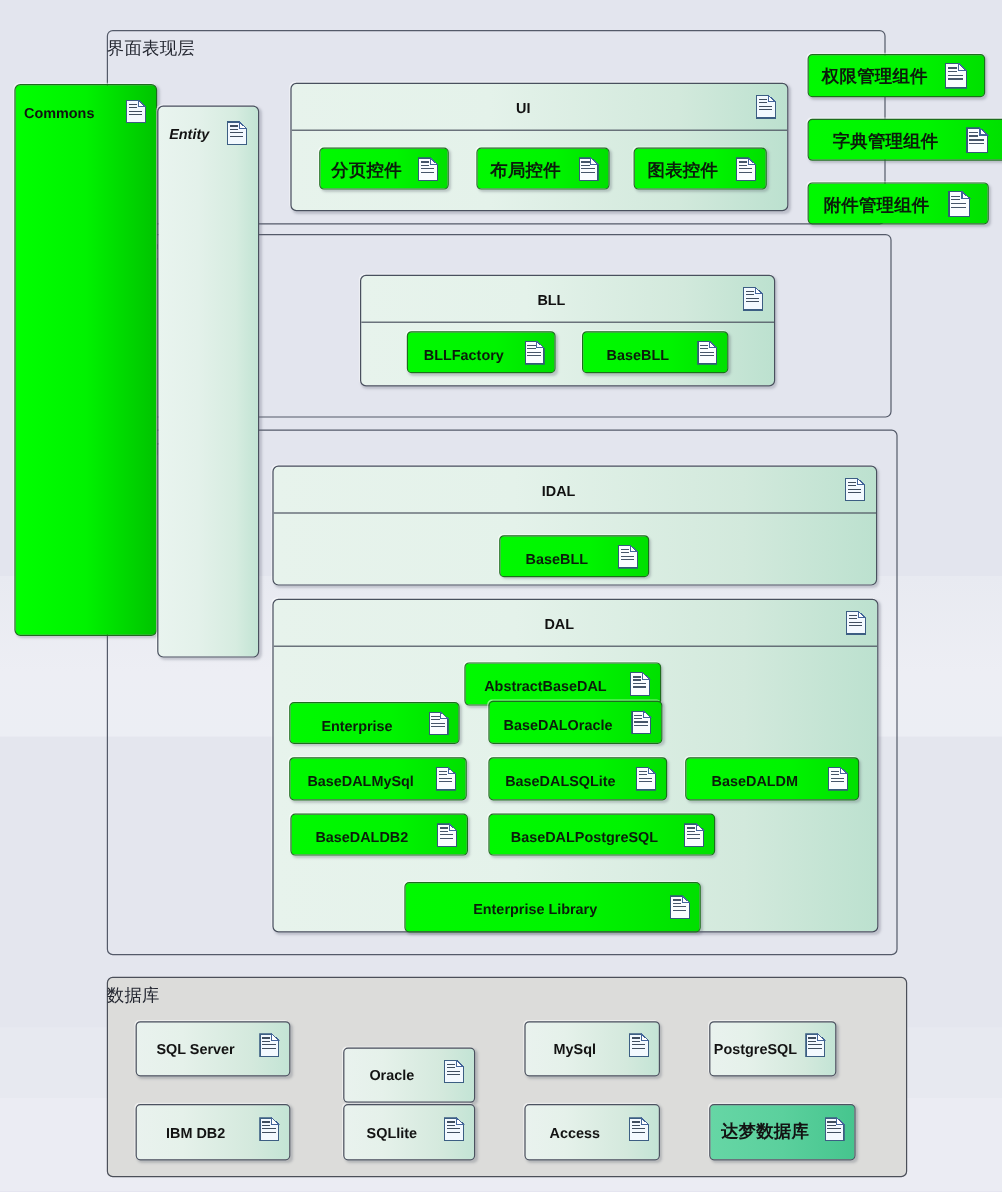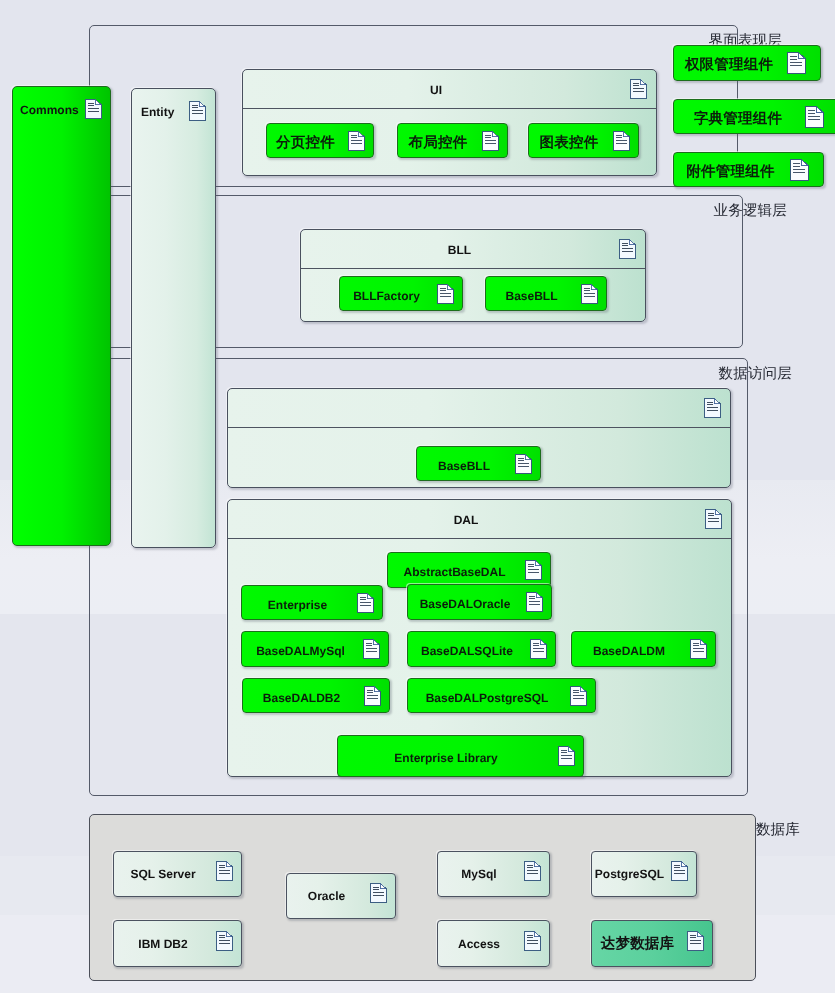--- a/index.html
+++ b/index.html
@@ -12,35 +12,35 @@
   .bg-band{position:absolute;left:0;width:835px;}
   .band-a{top:0;height:480px;background:#e3e5ee;}
   .band-b{top:480px;height:134px;background:linear-gradient(180deg,#e8eaf1 0%,#edeef4 60%,#eceef4 100%);}
   .band-c{top:614px;height:242px;background:#e4e6ee;}
   .band-d{top:856px;height:59px;background:#e7e9f0;}
   .band-e{top:915px;height:78px;background:#ebecf3;}
 
   .grp{position:absolute;box-sizing:border-box;border:1px solid #545a69;border-radius:5px;
        background:transparent;}
   .grp.dbgrp{background:#dcdcda;border-color:#4b4f59;}
-  .grp-title{position:absolute;text-align:right;font-size:14.5px;color:#232630;
-             line-height:16px;letter-spacing:.2px;margin-left:44px;}
+  .grp-title{position:absolute;text-align:left;font-size:14.5px;color:#232630;
+             line-height:16px;letter-spacing:.2px;}
 
   
   .pkg{position:absolute;box-sizing:border-box;border:1.3px solid #49505e;border-radius:5px;
        overflow:hidden;box-shadow:1.5px 1.5px 2px rgba(90,95,110,.28), -1px -1px 0 rgba(255,255,255,.5);}
   .pkg-hdr{position:relative;box-sizing:border-box;border-bottom:1.3px solid #4d5360;width:100%;}
   .pkg-hdr.nosep{border-bottom:none;}
   .pkg-lbl{position:absolute;left:0;right:27px;text-align:center;transform:translateY(-50%);
            font-size:12px;font-weight:bold;color:#111;white-space:nowrap;}
   .pkg-hdr.left .pkg-lbl{right:auto;text-align:left;}
   .pkg-ico{position:absolute;right:9px;transform:translateY(-50%) translateY(-1px);
            width:17px;height:21px;display:block;}
   .pkg-ico svg{width:17px;height:21px;display:block;}
-  .pkg-teal{background:linear-gradient(90deg,#e9f4ef 0%,#e3f1ea 40%,#d6ece0 78%,#c2e4d4 100%);}
+  .pkg-teal{background:linear-gradient(90deg,#e9f4ef 0%,#e3f1ea 40%,#d6ece0 78%,#c2e4d4 100%);font-style:italic;}
   .pkg-teal2{background:linear-gradient(90deg,#e7f3ec 0%,#e4f2ea 40%,#d2e9dc 78%,#bce1cf 100%);}
   .pkg-green{background:linear-gradient(90deg,#00ff00 0%,#00f200 50%,#00c400 100%);
              border-color:#1e6b1e;}
 
   
   .node{position:absolute;box-sizing:border-box;border:1.3px solid #1c6e1c;border-radius:4px;
         box-shadow:1.5px 1.5px 2px rgba(90,95,110,.30), -1px -1px 0 rgba(255,255,255,.55);}
   .node .lbl{position:absolute;left:0;right:29px;top:50%;transform:translateY(-50%);
              text-align:center;}
   .node.green .lbl{transform:translateY(-50%) translateY(2px);}
@@ -77,21 +77,21 @@
     <div class="bg-band band-d"></div>
     <div class="bg-band band-e"></div>
     <div class="grp" style="left:89px;top:25px;width:649px;height:162px"></div>
     <div class="grp-title" style="left:89px;top:33px;width:649px">界面表现层</div>
     <div class="grp" style="left:89px;top:195px;width:654px;height:153px"></div>
     <div class="grp-title" style="left:89px;top:203px;width:654px">业务逻辑层</div>
     <div class="grp" style="left:89px;top:358px;width:659px;height:438px"></div>
     <div class="grp-title" style="left:89px;top:366px;width:659px">数据访问层</div>
     <div class="grp dbgrp" style="left:89px;top:814px;width:667px;height:167px"></div>
     <div class="grp-title" style="left:89px;top:822px;width:667px">数据库</div>
-    <div class="pkg pkg-green" style="left:12px;top:86px;width:99px;height:460px">
+    <div class="pkg pkg-green" style="left:12px;top:70px;width:119px;height:460px">
       <div class="pkg-hdr nosep left" style="height:46px">
         <span class="pkg-lbl" style="top:23px;left:7px">Commons</span>
         <span class="pkg-ico" style="top:23px;right:8px">
           <svg class="docsvg" viewBox="0 0 34 40" xmlns="http://www.w3.org/2000/svg">
             <path class="pg" d="M1.2 1.2 H20.8 L32.8 11.9 V38.8 H1.2 Z"></path>
             <path class="fold" d="M20.8 1.2 L32.8 11.9 H20.8 Z"></path>
             <path class="ln" d="M5.0 8.2 H18.6"></path>
             <path class="ln" d="M5.0 13.4 H18.6"></path>
             <path class="ln" d="M5.0 19.4 H27.4"></path>
             <path class="ln" d="M5.0 25.1 H27.4"></path>
@@ -204,20 +204,21 @@
           <path class="fold" d="M20.8 1.2 L32.8 11.9 H20.8 Z"></path>
           <path class="ln" d="M5.0 8.2 H18.6"></path>
           <path class="ln" d="M5.0 13.4 H18.6"></path>
           <path class="ln" d="M5.0 19.4 H27.4"></path>
           <path class="ln" d="M5.0 25.1 H27.4"></path>
         </svg>
       </span>
     </div>
     <div class="pkg pkg-teal2" style="left:227px;top:388px;width:504px;height:100px">
       <div class="pkg-hdr" style="height:39px">
+        <span class="pkg-lbl" style="top:19.5px">IDAL</span>
         <span class="pkg-ico" style="top:19.5px">
           <svg class="docsvg" viewBox="0 0 34 40" xmlns="http://www.w3.org/2000/svg">
             <path class="pg" d="M1.2 1.2 H20.8 L32.8 11.9 V38.8 H1.2 Z"></path>
             <path class="fold" d="M20.8 1.2 L32.8 11.9 H20.8 Z"></path>
             <path class="ln" d="M5.0 8.2 H18.6"></path>
             <path class="ln" d="M5.0 13.4 H18.6"></path>
             <path class="ln" d="M5.0 19.4 H27.4"></path>
             <path class="ln" d="M5.0 25.1 H27.4"></path>
           </svg>
         </span>
@@ -465,20 +466,33 @@
         <svg class="docsvg" viewBox="0 0 34 40" xmlns="http://www.w3.org/2000/svg">
           <path class="pg" d="M1.2 1.2 H20.8 L32.8 11.9 V38.8 H1.2 Z"></path>
           <path class="fold" d="M20.8 1.2 L32.8 11.9 H20.8 Z"></path>
           <path class="ln" d="M5.0 8.2 H18.6"></path>
           <path class="ln" d="M5.0 13.4 H18.6"></path>
           <path class="ln" d="M5.0 19.4 H27.4"></path>
           <path class="ln" d="M5.0 25.1 H27.4"></path>
         </svg>
       </span>
     </div>
+    <div class="node dbnode" style="left:286px;top:920px;width:110px;height:47px">
+      <span class="lbl">SQLlite</span>
+      <span class="ico">
+        <svg class="docsvg" viewBox="0 0 34 40" xmlns="http://www.w3.org/2000/svg">
+          <path class="pg" d="M1.2 1.2 H20.8 L32.8 11.9 V38.8 H1.2 Z"></path>
+          <path class="fold" d="M20.8 1.2 L32.8 11.9 H20.8 Z"></path>
+          <path class="ln" d="M5.0 8.2 H18.6"></path>
+          <path class="ln" d="M5.0 13.4 H18.6"></path>
+          <path class="ln" d="M5.0 19.4 H27.4"></path>
+          <path class="ln" d="M5.0 25.1 H27.4"></path>
+        </svg>
+      </span>
+    </div>
     <div class="node dbnode" style="left:437px;top:920px;width:113px;height:47px">
       <span class="lbl">Access</span>
       <span class="ico">
         <svg class="docsvg" viewBox="0 0 34 40" xmlns="http://www.w3.org/2000/svg">
           <path class="pg" d="M1.2 1.2 H20.8 L32.8 11.9 V38.8 H1.2 Z"></path>
           <path class="fold" d="M20.8 1.2 L32.8 11.9 H20.8 Z"></path>
           <path class="ln" d="M5.0 8.2 H18.6"></path>
           <path class="ln" d="M5.0 13.4 H18.6"></path>
           <path class="ln" d="M5.0 19.4 H27.4"></path>
           <path class="ln" d="M5.0 25.1 H27.4"></path>

